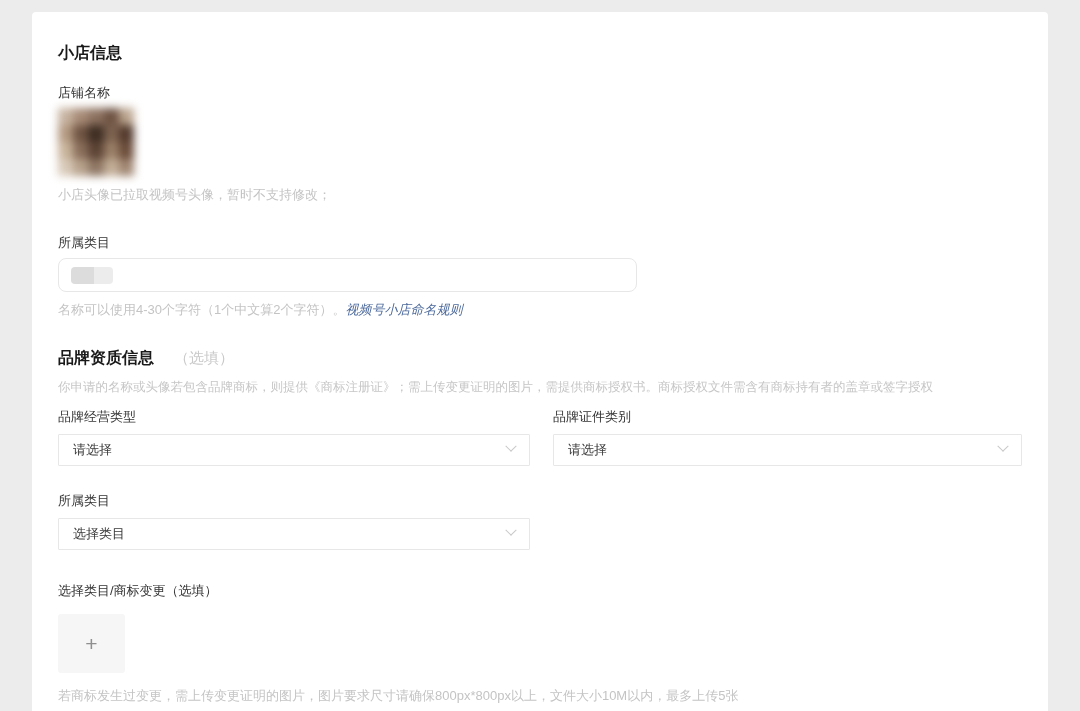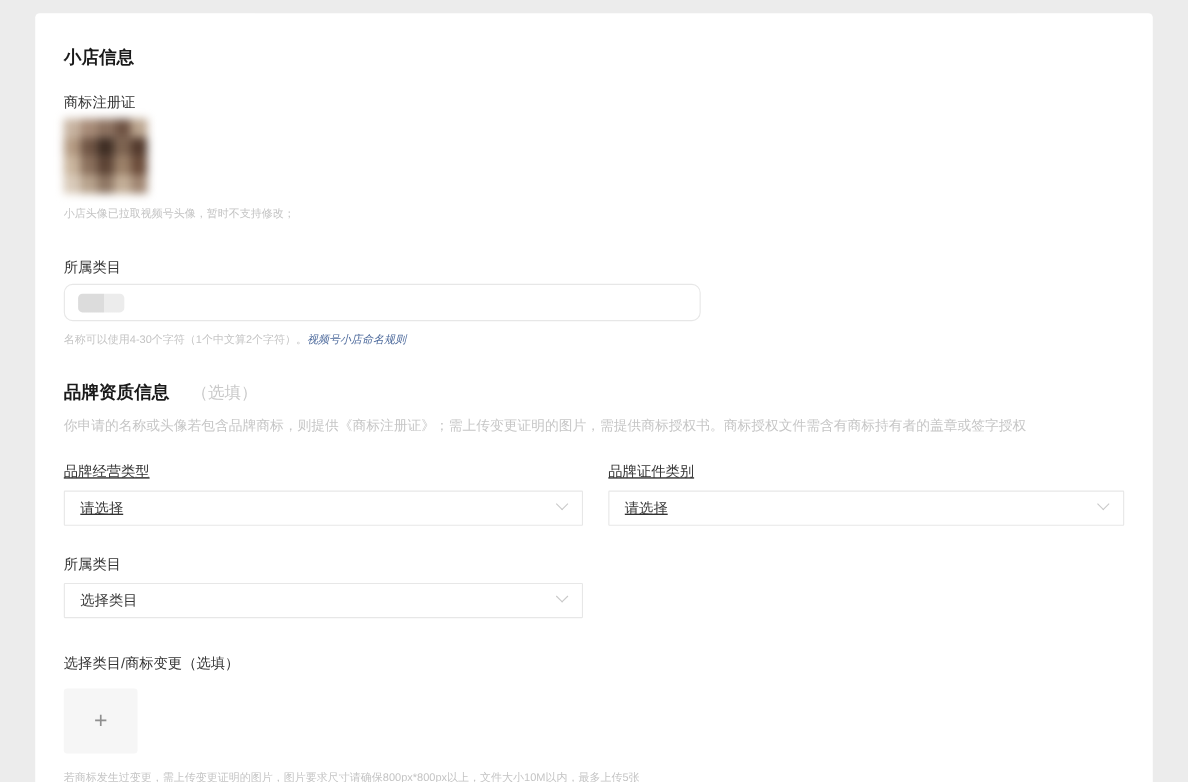--- a/index.html
+++ b/index.html
@@ -29,21 +29,21 @@
     color: #c9c9c9;
     font-size: 15px;
     margin-left: 20px;
   }
   .field-label {
     font-size: 13px;
     color: #333333;
     line-height: 18px;
   }
   .helper-text {
-    font-size: 10px;
+    font-size: 13px;
     color: #c4c4c4;
     line-height: 18px;
   }
   .desc-text {
     font-size: 12.5px;
     color: #c6c6c6;
     line-height: 17px;
   }
   .link {
     color: #4d6a9c;
@@ -120,34 +120,34 @@
     color: #8f8f8f;
     font-weight: 300;
     line-height: 1;
   }
   .mt6  { margin-top: 6px; }
   .mt8  { margin-top: 8px; }
   .mt9  { margin-top: 9px; }
   .mt10 { margin-top: 10px; }
   .mt14 { margin-top: 14px; }
   .mt20 { margin-top: 20px; }
-  .mt24 { margin-top: 24px; text-decoration: underline; }
+  .mt24 { margin-top: 12px; }
   .mt26 { margin-top: 26px; }
   .mt28 { margin-top: 28px; }
   .mt30 { margin-top: 30px; }
   .mt32 { margin-top: 32px; }
 </style>
 </head>
 <body>
 
 <div class="card">
 
   <div class="section-title">小店信息</div>
 
-  <div class="field-label mt20">商标注册证</div>
+  <div class="field-label mt20">店铺名称</div>
 
   <div class="avatar-wrap">
     <div class="avatar-mosaic">
         <div style="background: rgb(199, 179, 160);"></div>
         <div style="background: rgb(167, 139, 119);"></div>
         <div style="background: rgb(141, 114, 96);"></div>
         <div style="background: rgb(110, 82, 66);"></div>
         <div style="background: rgb(187, 165, 143);"></div>
         <div style="background: rgb(180, 154, 130);"></div>
         <div style="background: rgb(111, 84, 67);"></div>

